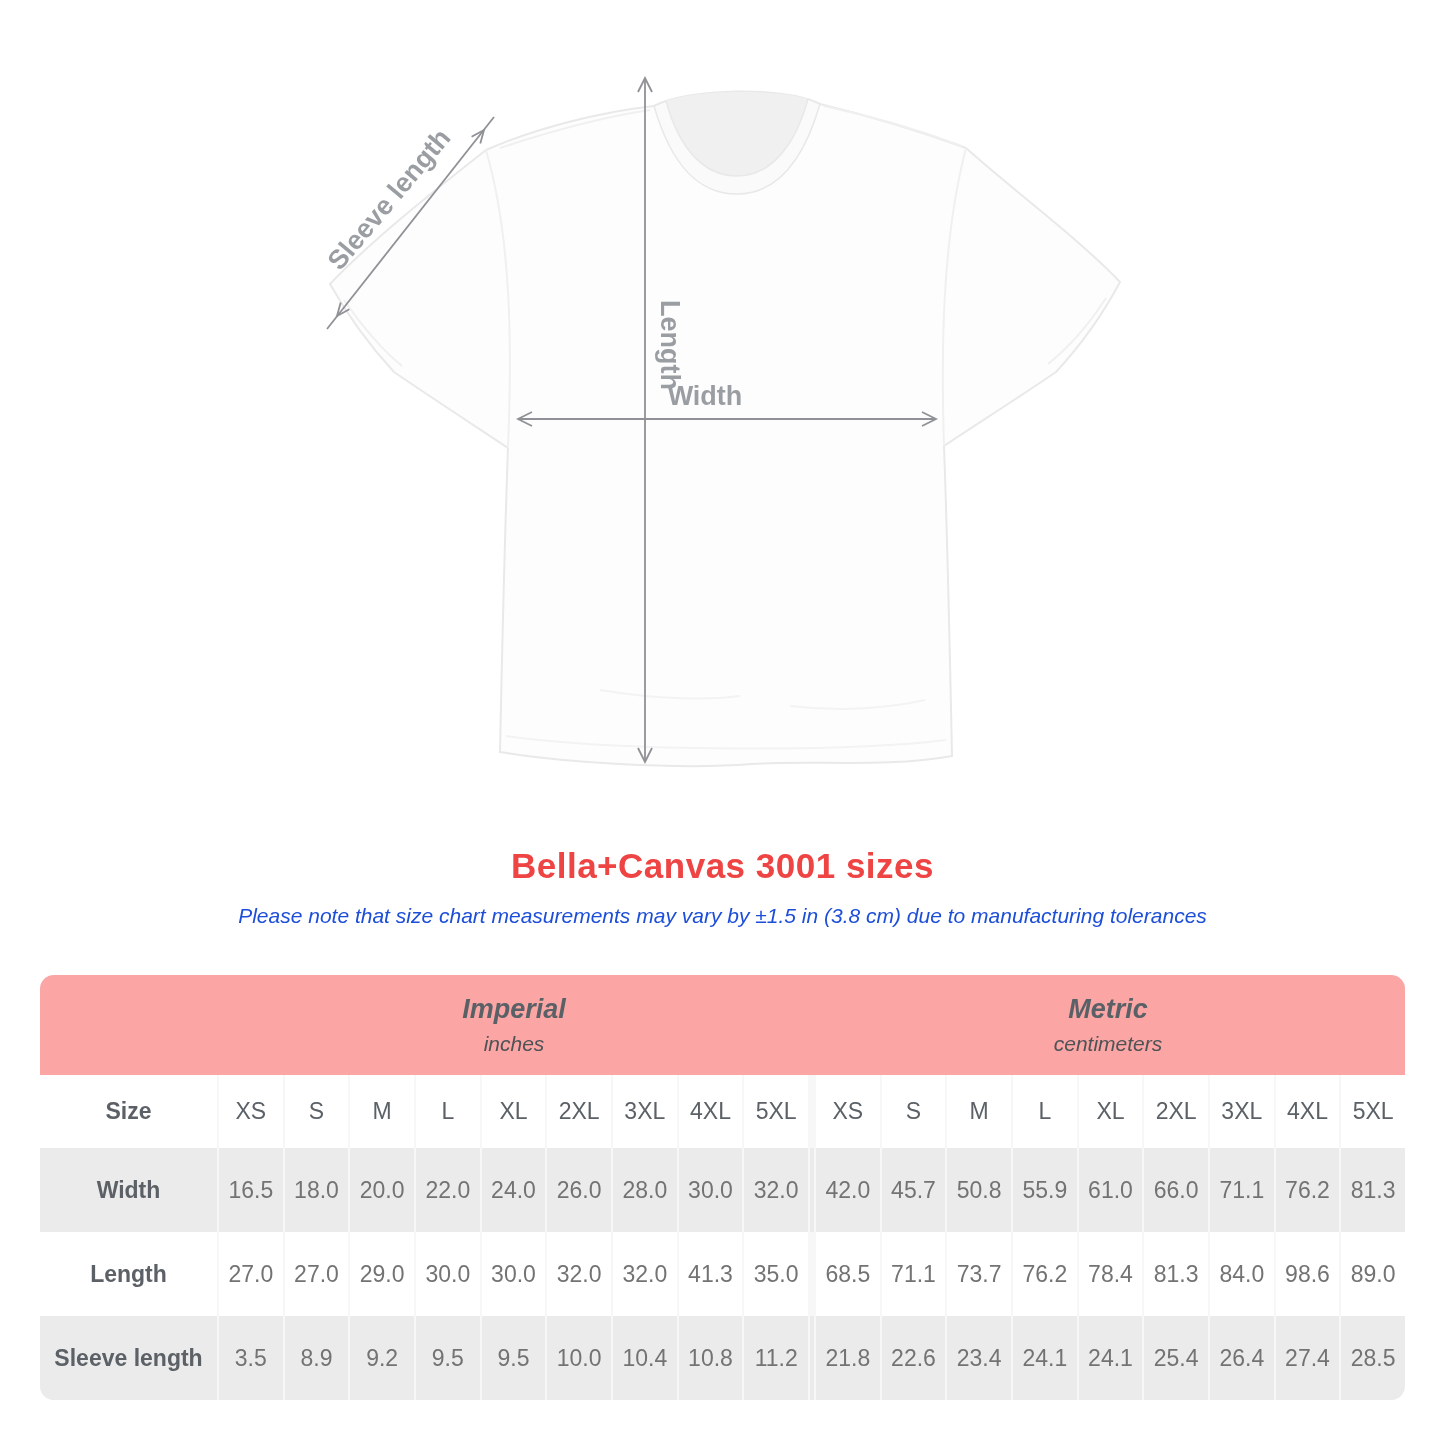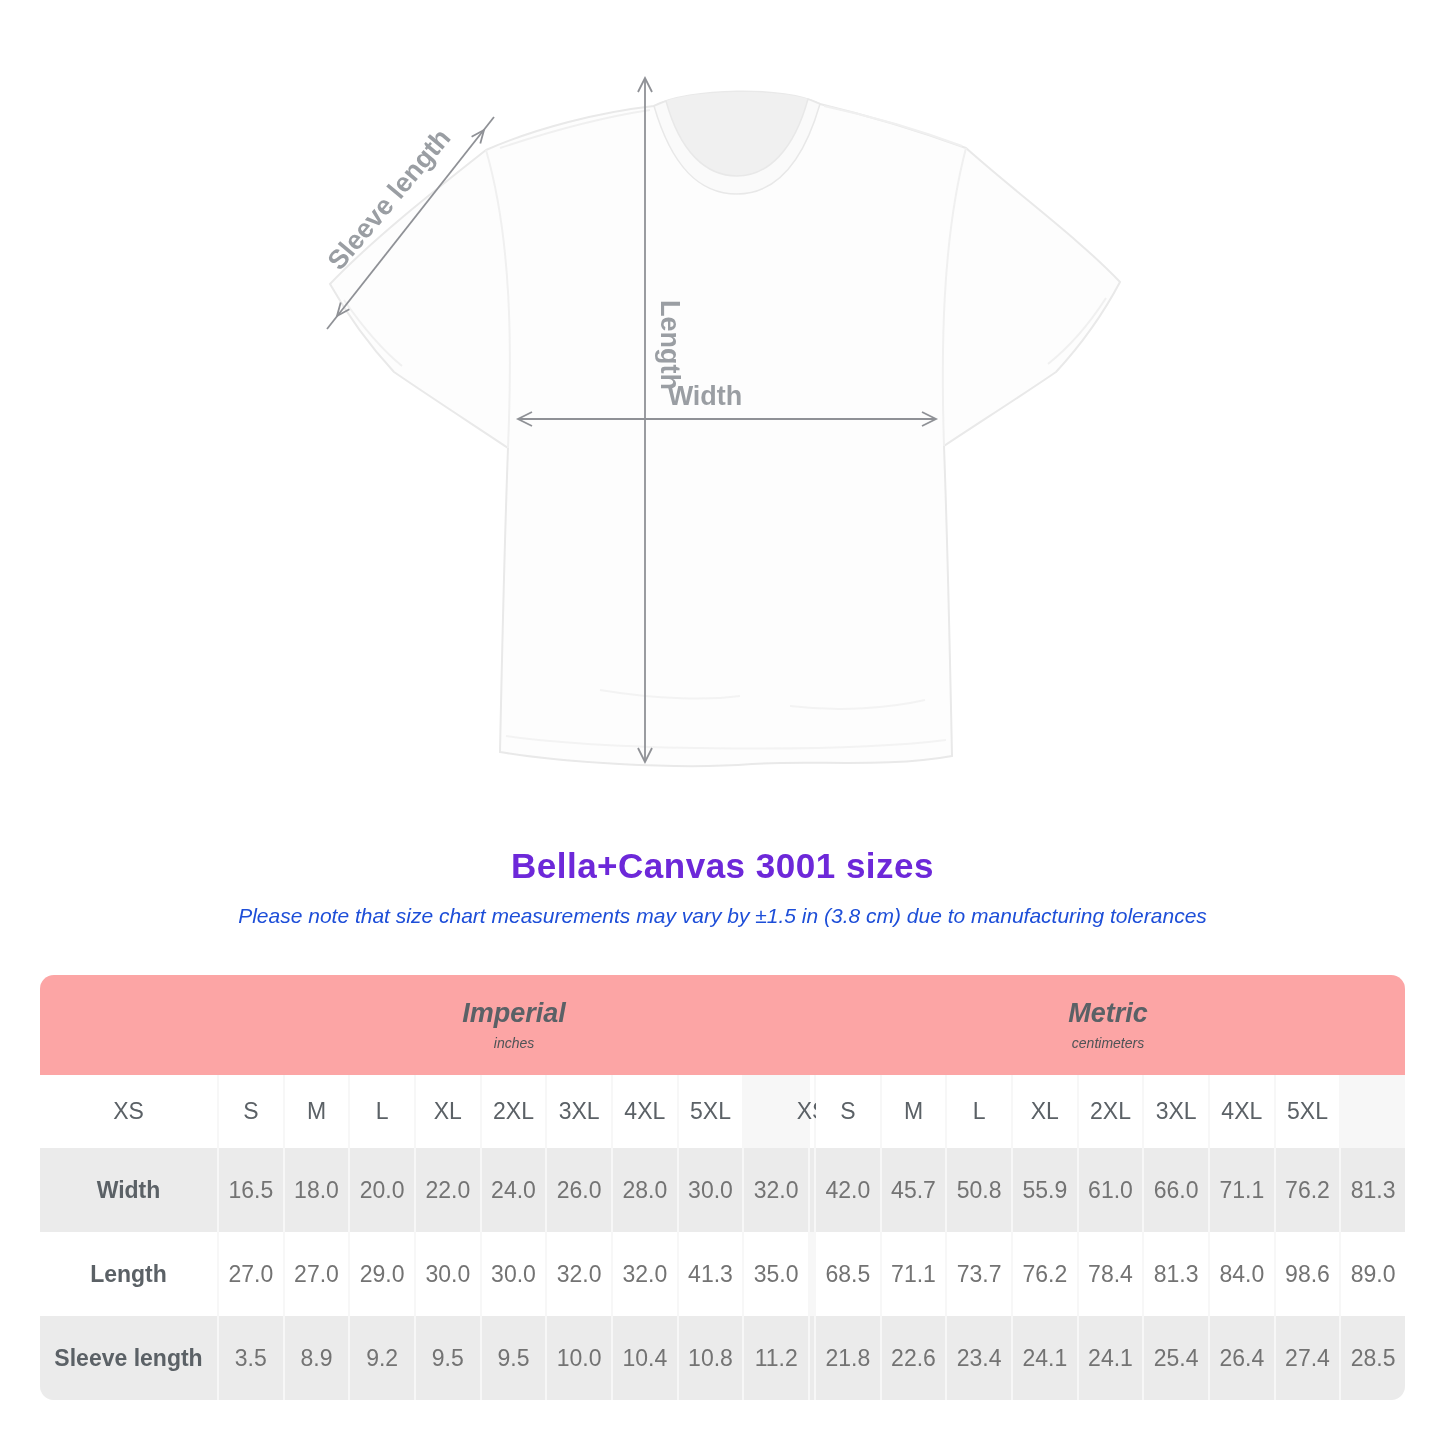--- a/index.html
+++ b/index.html
@@ -5,36 +5,36 @@
   html,body{margin:0;padding:0;background:#fff;}
   .page{
     position:relative;width:1445px;height:1445px;background:#ffffff;
     font-family:"Liberation Sans", sans-serif;overflow:hidden;
   }
   
   .diagram{position:absolute;top:0;left:0;}
   
   .chart-title{
     position:absolute;top:846px;left:0;width:100%;text-align:center;
-    font-size:35px;font-weight:bold;color:#6d28d9;letter-spacing:.5px;
+    font-size:35px;font-weight:bold;color:#ef4444;letter-spacing:.5px;
   }
   .chart-subtitle{
     position:absolute;top:904px;left:0;width:100%;text-align:center;
     font-size:21px;font-style:italic;color:#1d4ed8;
   }
   
   .size-table{position:absolute;left:40px;top:975px;width:1365px;}
   .unit-band{
     height:100px;background:#fca5a5;border-radius:14px 14px 0 0;
     display:flex;align-items:center;
   }
   .unit-band .spacer{width:177px;flex:0 0 auto;}
   .unit-group{flex:1 1 0;text-align:center;line-height:1.25;}
   .unit-name{font-size:27px;font-weight:bold;font-style:italic;color:#5a6166;}
-  .unit-sub{font-size:14px;font-style:italic;color:#4e5356;margin-top:4px;}
+  .unit-sub{font-size:21px;font-style:italic;color:#4e5356;margin-top:4px;}
   .tbody{background:#f7f7f7;border-radius:0 0 14px 14px;}
   .trow{
     display:grid;
     grid-template-columns:177px repeat(9,1fr) 4px repeat(9,1fr);
     column-gap:2px;
   }
   .trow.head{height:73px;}
   .trow.body{height:84px;}
   .cell{display:flex;align-items:center;justify-content:center;background:#ffffff;}
   .trow.alt .cell{background:#ebebeb;}
@@ -129,20 +129,21 @@
       </div>
       <div class="unit-group">
         <div class="unit-name">Metric</div>
         <div class="unit-sub">centimeters</div>
       </div>
     </div>
 
     <div class="tbody">
 
       <div class="trow head">
+        <div class="cell c-lbl">Size</div>
         <div class="cell c-sz">XS</div>
         <div class="cell c-sz">S</div>
         <div class="cell c-sz">M</div>
         <div class="cell c-sz">L</div>
         <div class="cell c-sz">XL</div>
         <div class="cell c-sz">2XL</div>
         <div class="cell c-sz">3XL</div>
         <div class="cell c-sz">4XL</div>
         <div class="cell c-sz">5XL</div>
         <div class="cell div-gap"></div>

